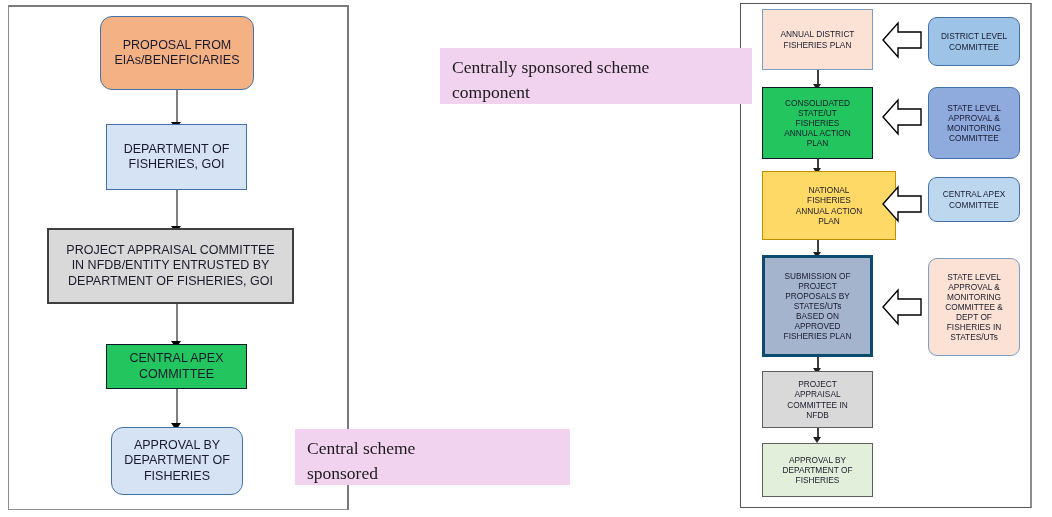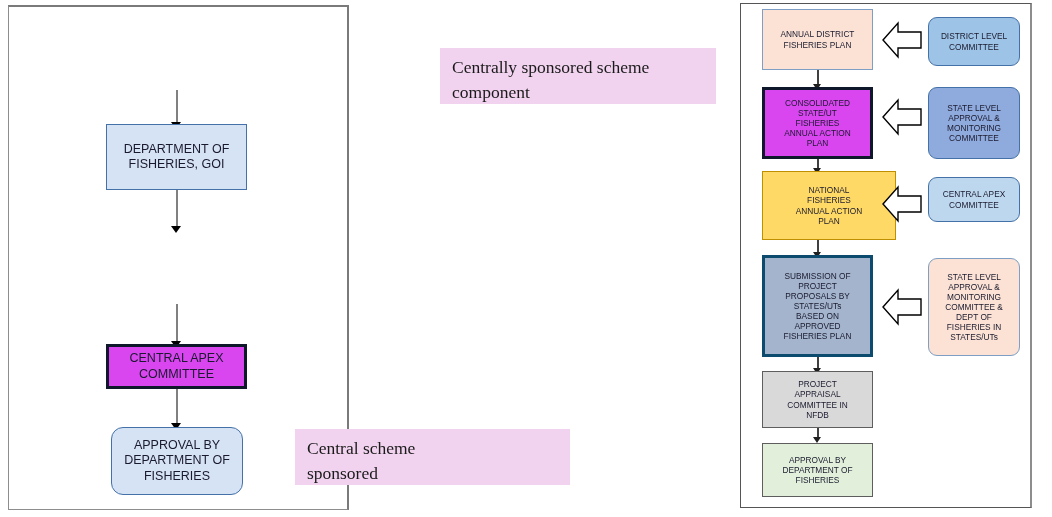--- a/index.html
+++ b/index.html
@@ -46,21 +46,21 @@
 
   
   .lg   { font-size: 12.5px; }
   .sm   { font-size: 8.3px; }
 
   .rounded { border-radius: 12px; }
   .rounded-sm { border-radius: 9px; }
 
   
   .fill-orange      { background: #f4b183; border: 1px solid #4472a8; }
-  .fill-orange-flat { background: #d946ef; border: 3px solid #0f172a; }
+  .fill-orange-flat { background: #22c55e; border: 1px solid #0f172a; }
   .fill-blue-light  { background: #d6e3f5; border: 1px solid #4472a8; }
   .fill-gray        { background: #d9d9d9; border: 2px solid #3f3f3f; }
   .fill-gray-thin   { background: #d9d9d9; border: 1px solid #5e5e5e; }
   .fill-peach       { background: #fbe2d5; border: 1px solid #7e9ec4; }
   .fill-peach-r     { background: #fbe2d5; border: 1px solid #7e9ec4; }
   .fill-yellow      { background: #ffd966; border: 1px solid #bf8f00; }
   .fill-steel       { background: #a3b4cc; border: 3px solid #0c4a6e; }
   .fill-green       { background: #e2efda; border: 1px solid #5e5e5e; }
   .fill-blue-mid    { background: #9dc3e6; border: 1px solid #4472a8; }
   .fill-blue-mid2   { background: #8faadc; border: 1px solid #4472a8; }
@@ -117,38 +117,43 @@
 
   <div class="conn" style="left:176px; top:190px; height:38px;"></div>
   <div class="arrowhead" style="left:171px; top:226px;"></div>
 
   <div class="conn" style="left:176px; top:304px; height:40px;"></div>
   <div class="arrowhead" style="left:171px; top:341px;"></div>
 
   <div class="conn" style="left:176px; top:389px; height:37px;"></div>
   <div class="arrowhead" style="left:171px; top:423px;"></div>
 
+  <div class="node lg rounded fill-orange" style="left:100px; top:16px; width:154px; height:74px;">PROPOSAL FROM
+EIAs/BENEFICIARIES</div>
 
   <div class="node lg fill-blue-light" style="left:106px; top:124px; width:141px; height:66px;">DEPARTMENT OF
 FISHERIES, GOI</div>
 
+  <div class="node lg fill-gray" style="left:47px; top:228px; width:247px; height:76px;">PROJECT APPRAISAL COMMITTEE
+IN NFDB/ENTITY ENTRUSTED BY
+DEPARTMENT OF FISHERIES, GOI</div>
 
   <div class="node lg fill-orange-flat" style="left:106px; top:344px; width:141px; height:45px;">CENTRAL APEX
 COMMITTEE</div>
 
   <div class="node lg rounded fill-blue-light" style="left:111px; top:427px; width:132px; height:68px;">APPROVAL BY
 DEPARTMENT OF
 FISHERIES</div>
 
   <div class="callout" style="left:295px; top:429px; width:275px; height:56px;">Central scheme
 sponsored</div>
 
   <div class="frame right-frame"></div>
 
-  <div class="callout" style="left:440px; top:48px; width:276px; height:56px;">Centrally sponsored scheme
+  <div class="callout" style="left:440px; top:48px; width:312px; height:56px;">Centrally sponsored scheme
 component</div>
 
   <div class="conn dark" style="left:817px; top:70px;  height:17px;"></div>
   <div class="arrowhead small" style="left:813px; top:84px;"></div>
 
   <div class="conn dark" style="left:817px; top:159px; height:12px;"></div>
   <div class="arrowhead small" style="left:813px; top:168px;"></div>
 
   <div class="conn dark" style="left:817px; top:240px; height:15px;"></div>
   <div class="arrowhead small" style="left:813px; top:252px;"></div>

